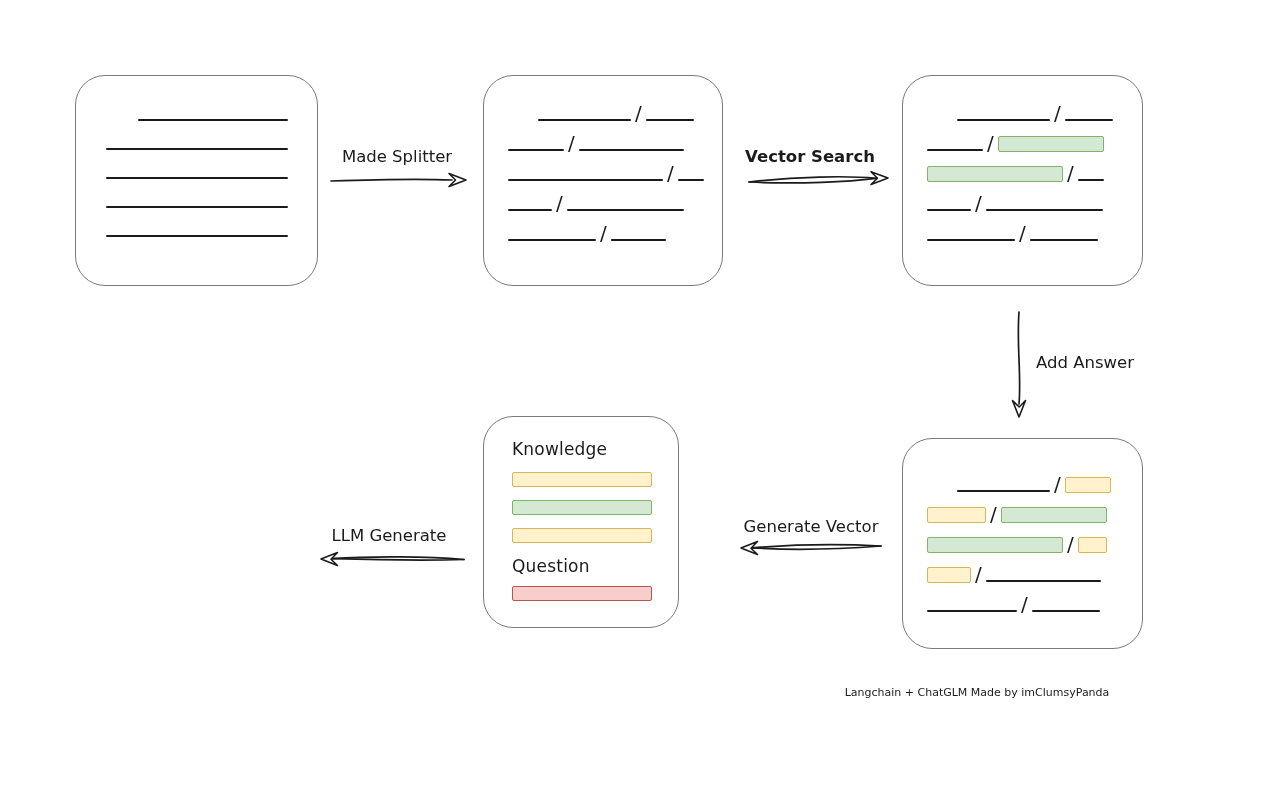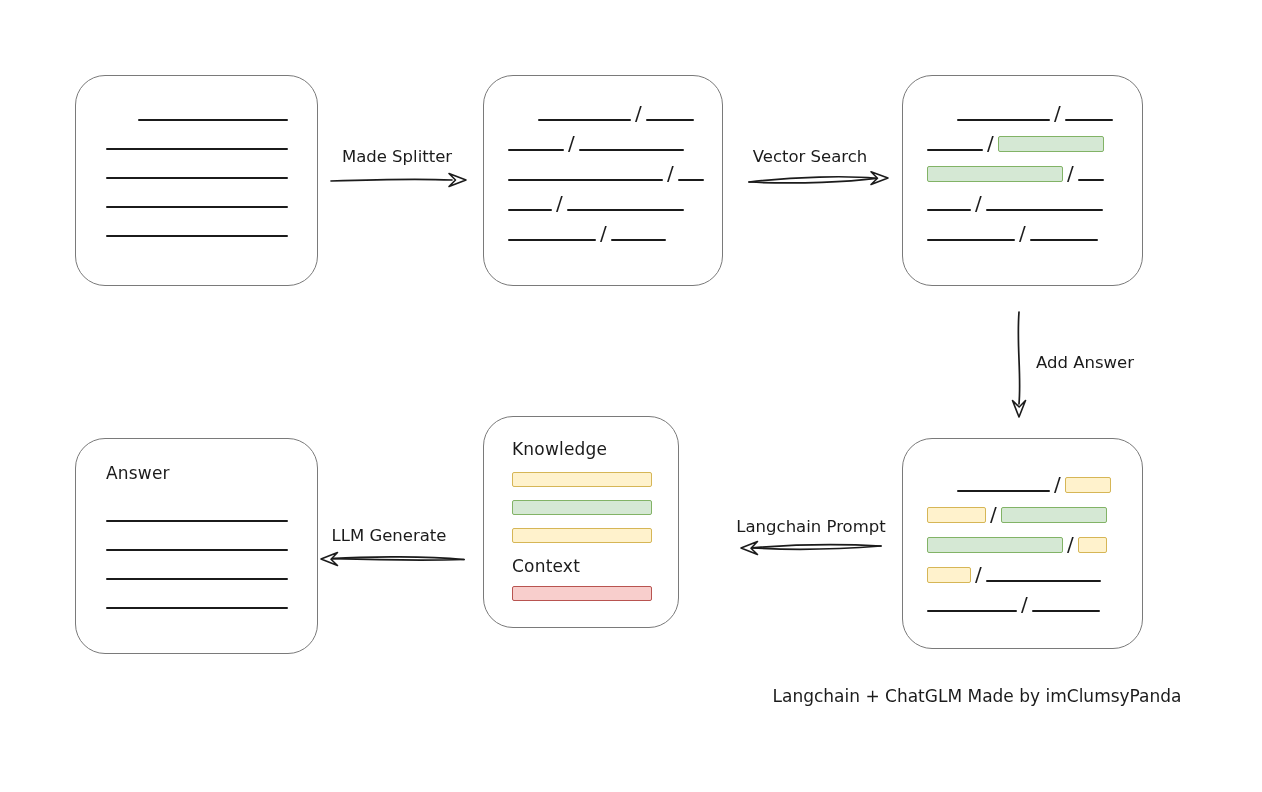--- a/index.html
+++ b/index.html
@@ -108,21 +108,21 @@
     position: absolute;
     font-size: 16.5px;
     white-space: nowrap;
     color: var(--ink, #1b1b1b);
   }
   .centered { transform: translateX(-50%); }
   .caption {
     position: absolute;
     left: 977px; top: 686px;
     transform: translateX(-50%);
-    font-size: 17px;
+    font-size: 11px;
     white-space: nowrap;
     color: var(--ink, #1b1b1b);
   }
 </style>
 </head>
 <body>
 
 <div class="canvas">
 
   <svg class="arrow-layer" viewBox="0 0 1262 792">
@@ -262,48 +262,29 @@
   </div>
 
   <div class="box box-prompt">
     <div class="inner">
       <div class="box-title">Knowledge</div>
       <div class="bars">
           <div class="bar bar-yellow"></div>
           <div class="bar bar-green"></div>
           <div class="bar bar-yellow"></div>
         </div>
-      <div class="box-title question-title">Context</div>
+      <div class="box-title question-title">Question</div>
       <div class="bars">
           <div class="bar bar-red"></div>
         </div>
     </div>
   </div>
 
-  <div class="box box-answer">
-    <div class="inner">
-      <div class="box-title">Answer</div>
-      <div class="rows">
-          <div class="seg-row">
-            <div class="hline" style="width: 182px;"></div>
-          </div>
-          <div class="seg-row">
-            <div class="hline" style="width: 182px;"></div>
-          </div>
-          <div class="seg-row">
-            <div class="hline" style="width: 182px;"></div>
-          </div>
-          <div class="seg-row">
-            <div class="hline" style="width: 182px;"></div>
-          </div>
-        </div>
-    </div>
-  </div>
 
   <div class="float-label centered" style="left:397px; top:147px;">Made Splitter</div>
-  <div class="float-label centered" style="left:810px; top:147px;">Vector Search</div>
+  <div class="float-label centered" style="left:810px; top:147px;font-weight:bold;">Vector Search</div>
   <div class="float-label" style="left:1036px; top:353px;">Add Answer</div>
-  <div class="float-label centered" style="left:811px; top:517px;">Langchain Prompt</div>
+  <div class="float-label centered" style="left:811px; top:517px;">Generate Vector</div>
   <div class="float-label centered" style="left:389px; top:526px;">LLM Generate</div>
 
   <div class="caption">Langchain + ChatGLM Made by imClumsyPanda</div>
 
 </div>
 
 </body></html>

